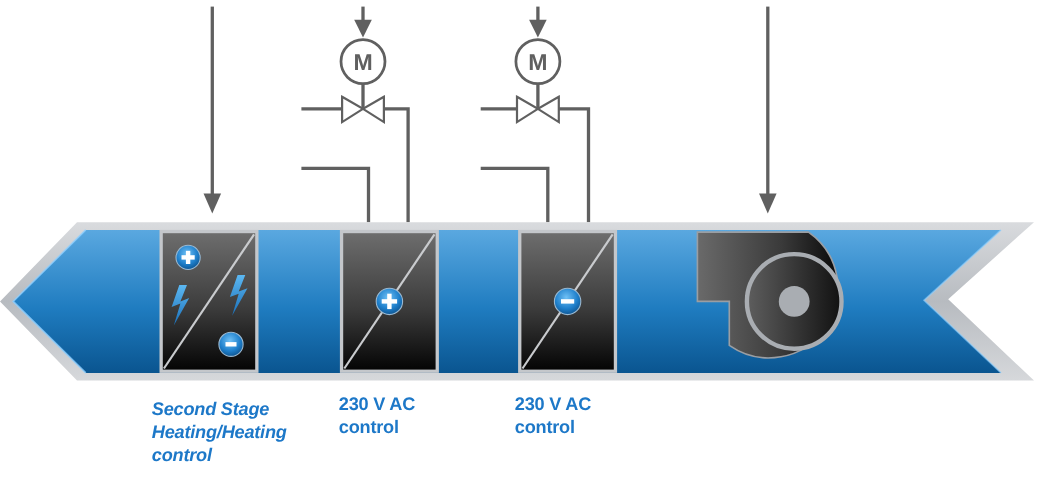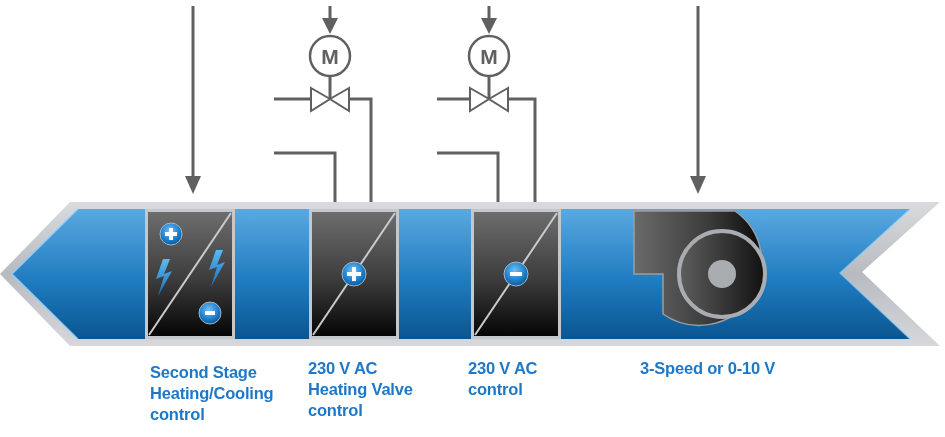--- a/index.html
+++ b/index.html
@@ -144,29 +144,27 @@
     </g>
   </g>
 
   <g>
     <path d="M634,211 L735,211 A60,60 0 1 1 663,314 L663,274 L634,274 Z" fill="url(#fanGrad)" stroke="#9a9ea3" stroke-width="1.5"></path>
     <circle cx="722" cy="274" r="43" fill="url(#wheelGrad)" stroke="#a9adb2" stroke-width="4"></circle>
     <circle cx="722" cy="274" r="14" fill="#a9adb2"></circle>
   </g>
 </svg>
 
-<div class="label" style="left:150px;top:362px;">
+<div class="label" style="left:138px;top:362px;font-style:italic;">
   <span>Second Stage</span>
-  <span>Heating/Cooling</span>
+  <span>Heating/Heating</span>
   <span>control</span>
 </div>
 <div class="label" style="left:308px;top:358px;">
   <span>230 V AC</span>
-  <span>Heating Valve</span>
   <span>control</span>
 </div>
 <div class="label" style="left:468px;top:358px;">
   <span>230 V AC</span>
   <span>control</span>
 </div>
 <div class="label" style="left:640px;top:358px;">
-  <span>3-Speed or 0-10 V</span>
 </div>
 
 </body></html>

